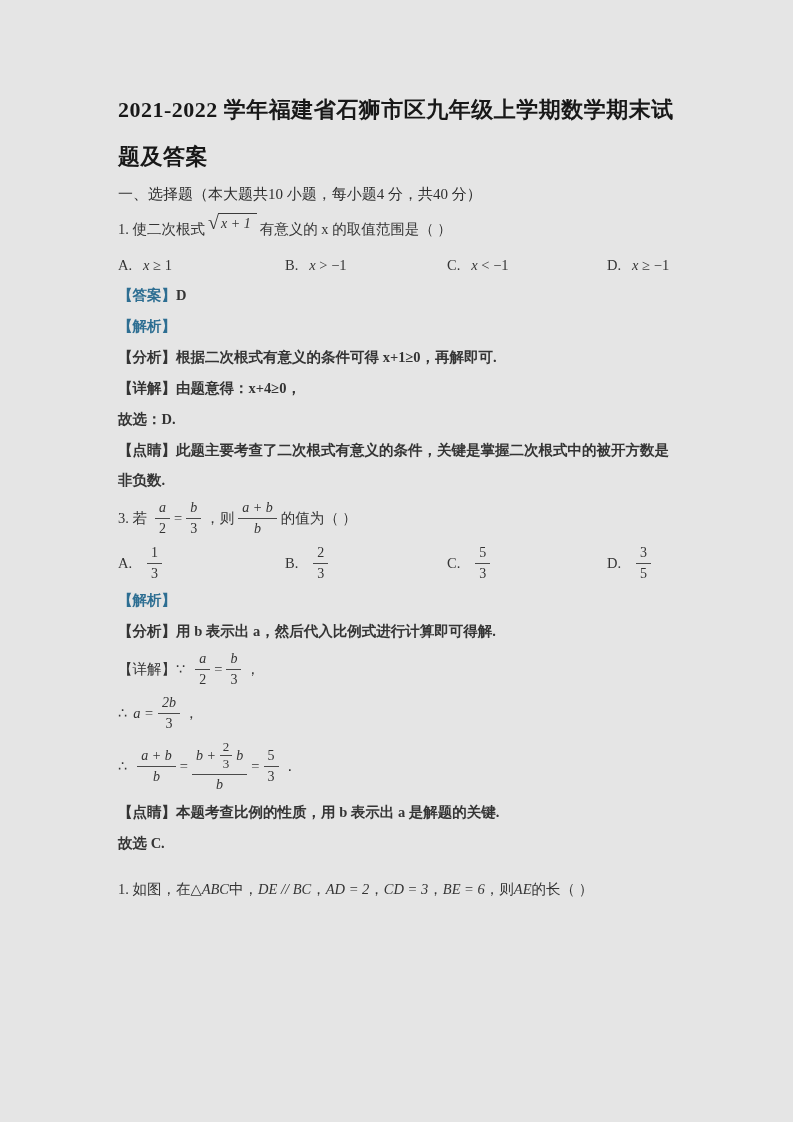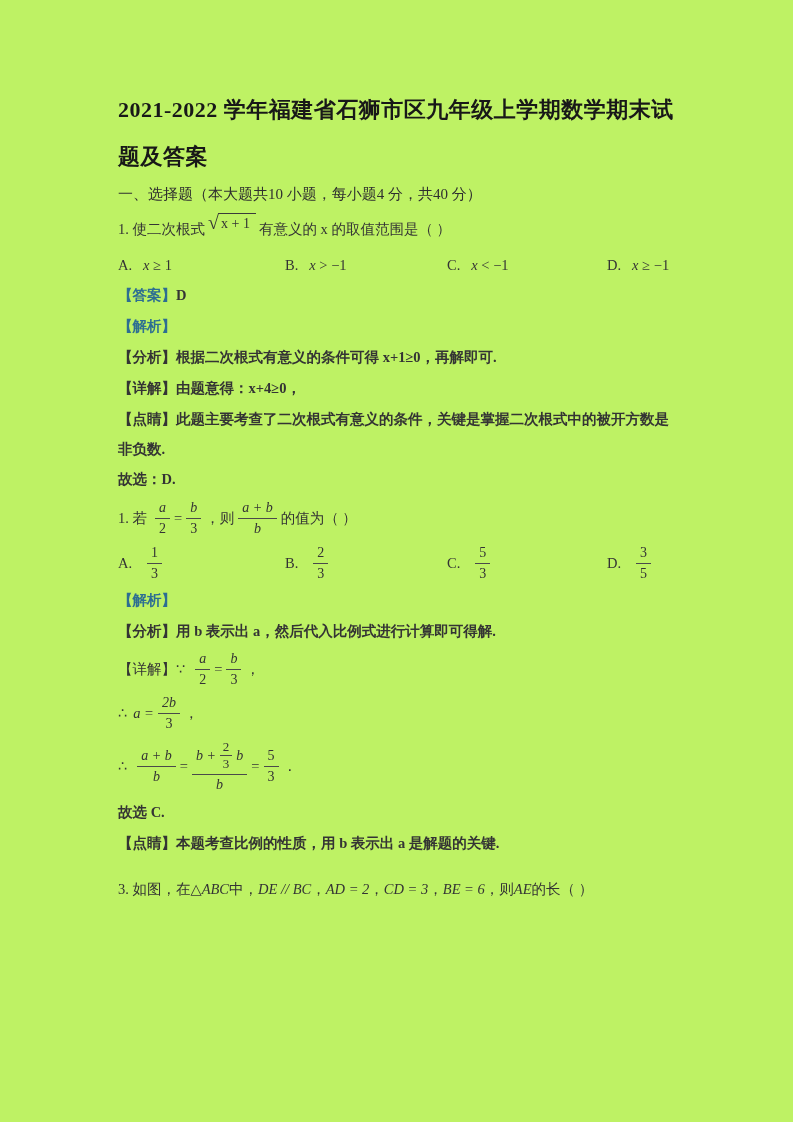--- a/index.html
+++ b/index.html
@@ -1,21 +1,21 @@
 <!DOCTYPE html>
 <html><head>
 <meta charset="utf-8">
 <style>
   html,body{margin:0;padding:0;background:#ffffff;}
   body{
     width:793px;height:1122px;overflow:hidden;
     font-family:"Liberation Serif","DejaVu Serif",serif;
     color:#343434;
   }
-  .page{box-sizing:border-box;width:793px;height:1122px;padding:86px 118px 0 118px;background:#bef264;}
+  .page{box-sizing:border-box;width:793px;height:1122px;padding:86px 118px 0 118px;background:#e5e5e5;}
   .content{width:557px;}
 
   .title{
     font-size:22px;font-weight:bold;color:#181818;
     line-height:47px;margin:0;letter-spacing:.5px;
   }
   .section-heading{
     font-size:15px;color:#2f2f2f;line-height:28px;margin:0;font-weight:normal;
   }
 
@@ -26,21 +26,21 @@
 
   
   .q1-stem{height:42px;display:flex;align-items:center;font-size:14.5px;}
   .q2-stem{height:46px;display:flex;align-items:center;font-size:14.5px;}
   .q3-stem{line-height:31px;font-size:14.5px;}
 
   
   .sqrt{display:inline-flex;align-items:flex-start;position:relative;top:-7px;margin:0 3px;}
   .sqrt .rad{font-size:20px;line-height:18px;font-style:normal;}
   .sqrt .radicand{
-    border-top:1.6px solid #3a3a3a;font-size:14px;
+    border-top:1.6px solid #3a3a3a;font-style:italic;font-size:14px;
     line-height:16px;padding:2px 6px 0 3px;margin-left:-1px;
   }
 
   
   .frac{
     display:inline-flex;flex-direction:column;align-items:center;
     vertical-align:middle;line-height:1.1;font-size:14px;margin:0 4px;
   }
   .frac>.num{padding:0 4px 2px;border-bottom:1px solid #4a4a4a;display:inline-flex;align-items:center;gap:2px;}
   .frac>.den{padding:2px 4px 0;display:inline-flex;align-items:center;}
@@ -104,26 +104,26 @@
 
     <p class="para"><span class="blue">【答案】</span><span>D</span></p>
 
     <p class="para"><span class="blue">【解析】</span></p>
 
     <p class="para">【分析】根据二次根式有意义的条件可得 x+1≥0，再解即可.</p>
 
     <p class="para">【详解】由题意得：x+4≥0，</p>
 
 
+    <p class="para">故选：D.</p>
+
     <p class="para tip2">【点睛】此题主要考查了二次根式有意义的条件，关键是掌握二次根式中的被开方数是非负数.</p>
 
-    <p class="para">故选：D.</p>
-
     <div class="q2-stem">
-      <span class="gap-r">1. 若</span>
+      <span class="gap-r">3. 若</span>
       <span class="frac">
         <span class="num it">a</span>
         <span class="den">2</span>
       </span>
       <span>=</span>
       <span class="frac">
         <span class="num it">b</span>
         <span class="den">3</span>
       </span>
       <span>，则</span>
@@ -214,20 +214,20 @@
         <span class="den it">b</span>
       </span>
       <span>=</span>
       <span class="frac">
         <span class="num">5</span>
         <span class="den">3</span>
       </span>
       <span>．</span>
     </div>
 
+    <p class="para">【点睛】本题考查比例的性质，用 b 表示出 a 是解题的关键.</p>
+
     <p class="para">故选 C.</p>
 
-    <p class="para">【点睛】本题考查比例的性质，用 b 表示出 a 是解题的关键.</p>
-
-    <p class="q3-stem"><span>3. 如图，在</span><span class="it">△ABC</span><span>中，</span><span class="it">DE // BC</span><span>，</span><span class="it">AD = 2</span><span>，</span><span class="it">CD = 3</span><span>，</span><span class="it">BE = 6</span><span>，则</span><span class="it">AE</span><span>的长（      ）</span></p>
+    <p class="q3-stem"><span>1. 如图，在</span><span class="it">△ABC</span><span>中，</span><span class="it">DE // BC</span><span>，</span><span class="it">AD = 2</span><span>，</span><span class="it">CD = 3</span><span>，</span><span class="it">BE = 6</span><span>，则</span><span class="it">AE</span><span>的长（      ）</span></p>
 
   </div>
 </div>
 
 </body></html>

